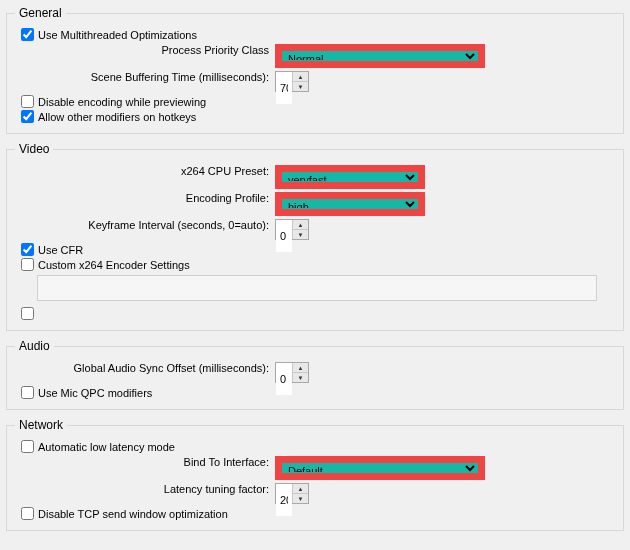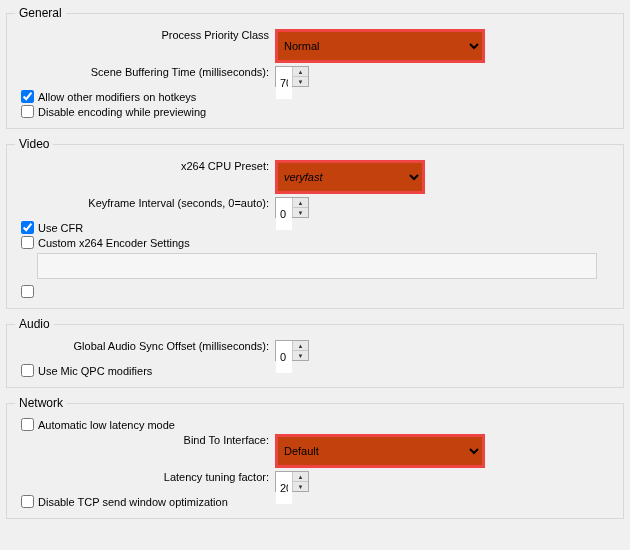--- a/index.html
+++ b/index.html
@@ -43,29 +43,29 @@
   }
   .check-row input[type=checkbox] {
     margin: 0 4px 0 0;
     width: 13px;
     height: 13px;
   }
   .check-row label {
     cursor: default;
   }
   select {
-    height: 34px;
+    height: 24px;
     font-family: inherit;
     font-size: 11px;
-    background: #c2410c;
-    border: 3px solid #ef4444;
+    background: #14b8a6;
+    border: 7px solid #ef4444;
     padding: 1px 2px;
   }
   select.wide { width: 210px; }
-  select.med { width: 150px; font-style: italic; }
+  select.med { width: 150px; }
   .spinner {
     display: inline-flex;
     border: 1px solid #a8a8a8;
     height: 21px;
     background: #fff;
   }
   .spinner input {
     border: none;
     width: 16px;
     font-family: inherit;
@@ -100,60 +100,70 @@
     margin: 4px 0 6px 22px;
     width: 560px;
   }
 </style>
 </head>
 <body>
 
 <fieldset>
   <legend>General</legend>
 
+  <div class="check-row">
+    <input type="checkbox" checked="" style="">
+    <label>Use Multithreaded Optimizations</label>
+  </div>
 
   <div class="row">
     <div class="label-col">Process Priority Class</div>
     <select class="wide">
       <option>Normal</option>
     </select>
   </div>
 
   <div class="row">
     <div class="label-col">Scene Buffering Time (milliseconds):</div>
     <div class="spinner">
       <input type="text" value="700" style="">
       <div class="btns">
         <button>▲</button>
         <button>▼</button>
       </div>
     </div>
   </div>
 
   <div class="check-row">
+    <input type="checkbox" style="">
+    <label>Disable encoding while previewing</label>
+  </div>
+
+  <div class="check-row">
     <input type="checkbox" checked="" style="">
     <label>Allow other modifiers on hotkeys</label>
-  </div>
-
-  <div class="check-row">
-    <input type="checkbox" style="">
-    <label>Disable encoding while previewing</label>
   </div>
 </fieldset>
 
 <fieldset>
   <legend>Video</legend>
 
   <div class="row">
     <div class="label-col">x264 CPU Preset:</div>
     <select class="med">
       <option>veryfast</option>
     </select>
   </div>
 
+  <div class="row">
+    <div class="label-col">Encoding Profile:</div>
+    <select class="med">
+      <option>high</option>
+    </select>
+  </div>
 
   <div class="row">
     <div class="label-col">Keyframe Interval (seconds, 0=auto):</div>
     <div class="spinner">
       <input type="text" value="0" style="">
       <div class="btns">
         <button>▲</button>
         <button>▼</button>
       </div>
     </div>

